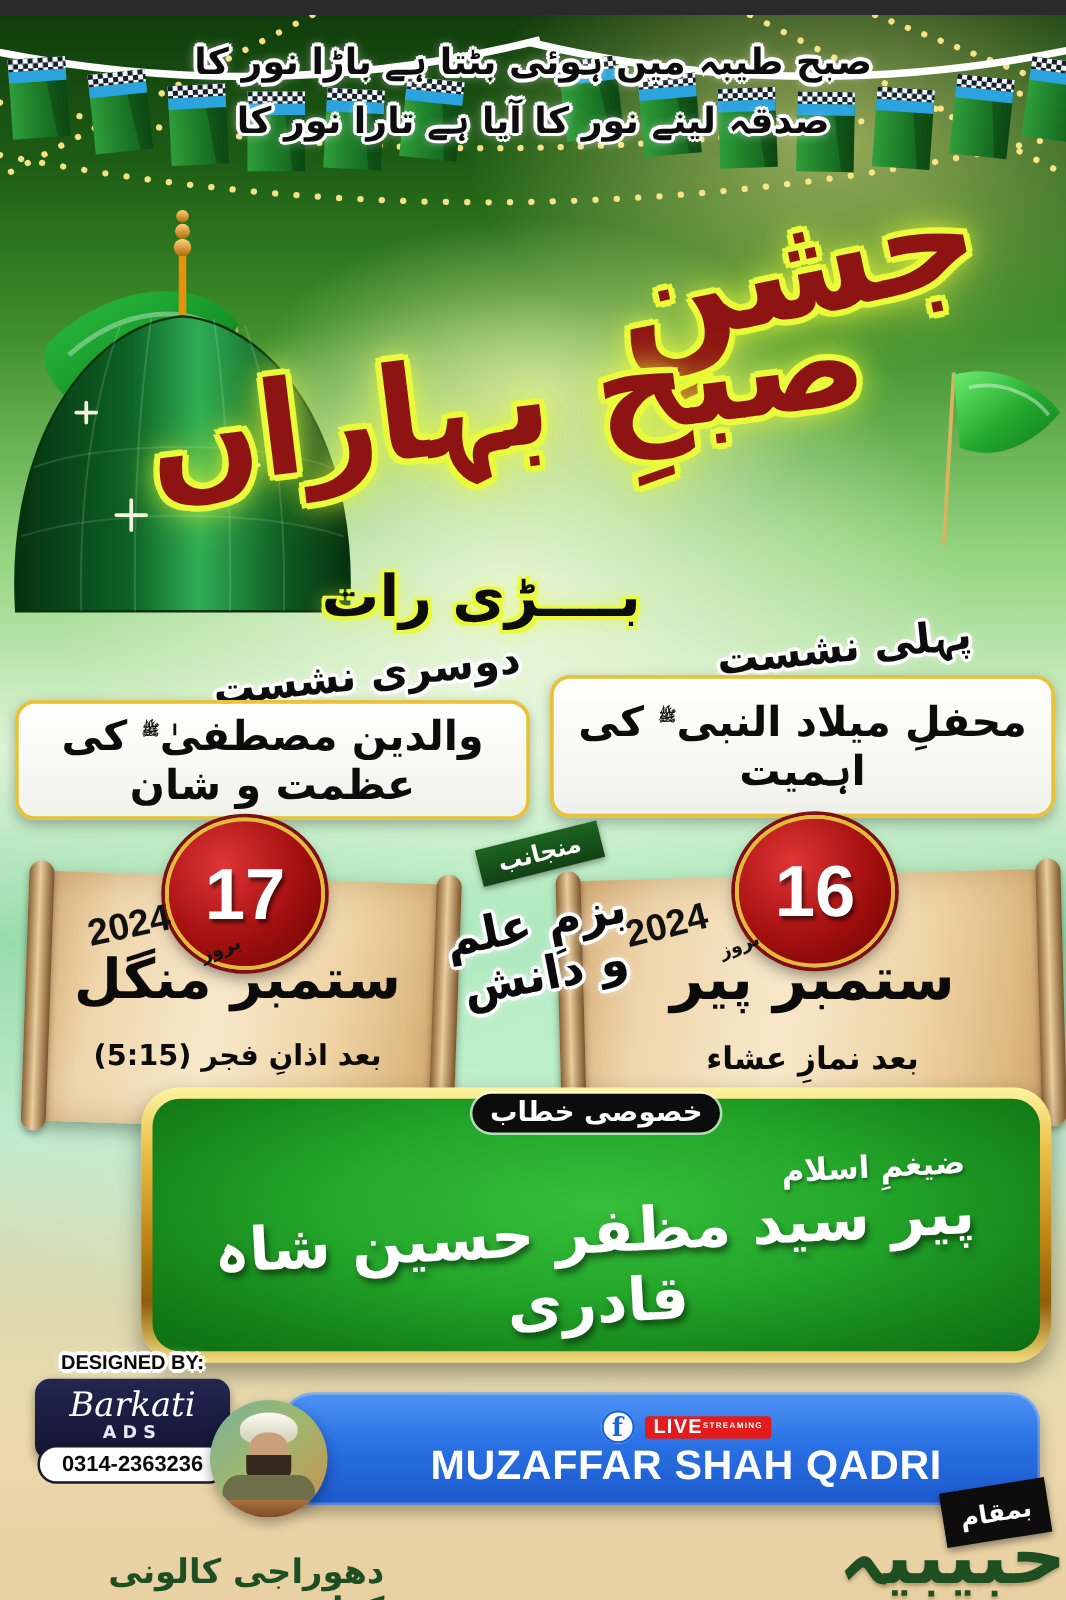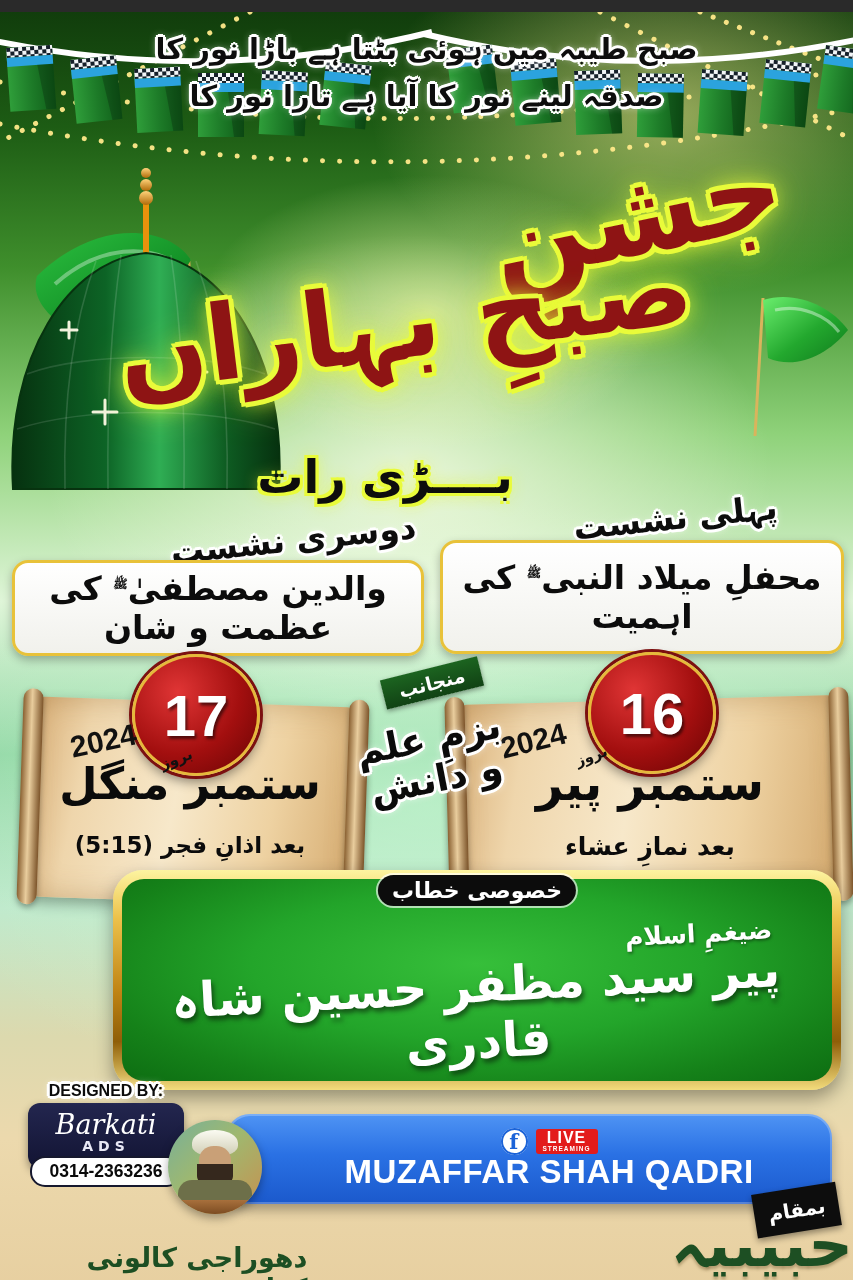--- a/index.html
+++ b/index.html
@@ -62,21 +62,21 @@
   .phone-pill{margin:-12px auto 0;width:148px;background:#fff;border:2px solid #16182e;border-radius:15px;
     font-size:17.5px;font-weight:bold;color:#0a0a0a;padding:3px 0;position:relative;font-family:"Liberation Sans",sans-serif;}
   .blue-bar{left:226px;top:1102px;width:606px;height:90px;border-radius:24px;
     background:linear-gradient(180deg,#4f94f4 0%,#2a71e4 45%,#1b59cc 100%);
     box-shadow:0 6px 12px rgba(0,0,0,.3), inset 0 0 0 2px rgba(255,255,255,.25);
     display:flex;flex-direction:column;align-items:center;justify-content:center;color:#fff;padding-left:40px;box-sizing:border-box;}
   .bar-row1{display:flex;align-items:center;gap:8px;font-size:27px;font-weight:bold;letter-spacing:.5px;}
   .bar-row2{font-size:33px;font-weight:bold;letter-spacing:.5px;line-height:1.05;}
   .fb{width:27px;height:27px;border-radius:50%;background:#fff;color:#1b63d8;display:flex;align-items:center;justify-content:center;
     font-family:"DejaVu Serif",serif;font-weight:bold;font-size:21px;box-shadow:0 0 0 2px #1b63d8 inset;}
-  .live{background:#e31b1b;border-radius:3px;padding:1px 7px;display:flex;flex-direction:column;align-items:center;line-height:1;}
+  .live{background:#e31b1b;border-radius:3px;padding:1px 7px;display:flex;flex-direction:row;align-items:center;line-height:1;}
   .live b{font-size:16px;letter-spacing:1px;} .live i{font-style:normal;font-size:6.5px;letter-spacing:1px;}
   .avatar{left:168px;top:1108px;width:94px;height:94px;border-radius:50%;overflow:hidden;z-index:5;
     background:linear-gradient(135deg,#77b09a 0%,#9fb86f 45%,#c98f4e 100%);box-shadow:0 4px 10px rgba(0,0,0,.35);}
   .turban{position:absolute;left:50%;top:10px;transform:translateX(-50%);width:46px;height:26px;border-radius:50% 50% 40% 40%;background:linear-gradient(180deg,#fbfbf2,#cfcdb4);}
   .face{position:absolute;left:50%;top:26px;transform:translateX(-50%);width:32px;height:30px;border-radius:46%;background:#c9a077;}
   .beard{position:absolute;left:50%;top:44px;transform:translateX(-50%);width:36px;height:24px;border-radius:0 0 50% 50%;background:#35281d;}
   .body-robe{position:absolute;left:50%;top:60px;transform:translateX(-50%);width:74px;height:26px;border-radius:14px 14px 0 0;background:#6d6f49;}
   .desk{position:absolute;left:0;right:0;bottom:0;height:14px;background:linear-gradient(180deg,#a8703c,#7c4c22);}
   .venue-tag{right:14px;top:1176px;background:#0d0d0d;color:#fff;font-size:20px;font-weight:bold;
     padding:10px 14px;transform:rotate(-9deg);box-shadow:0 3px 6px rgba(0,0,0,.4);}

